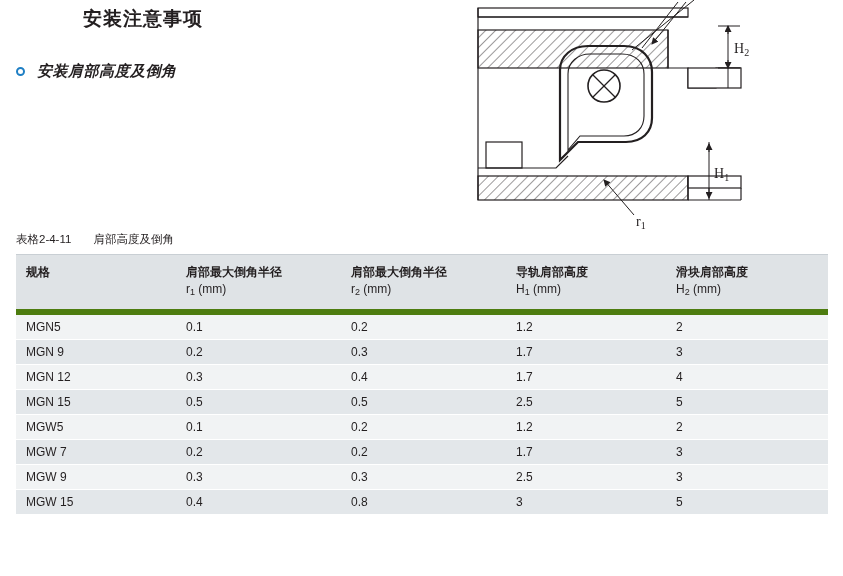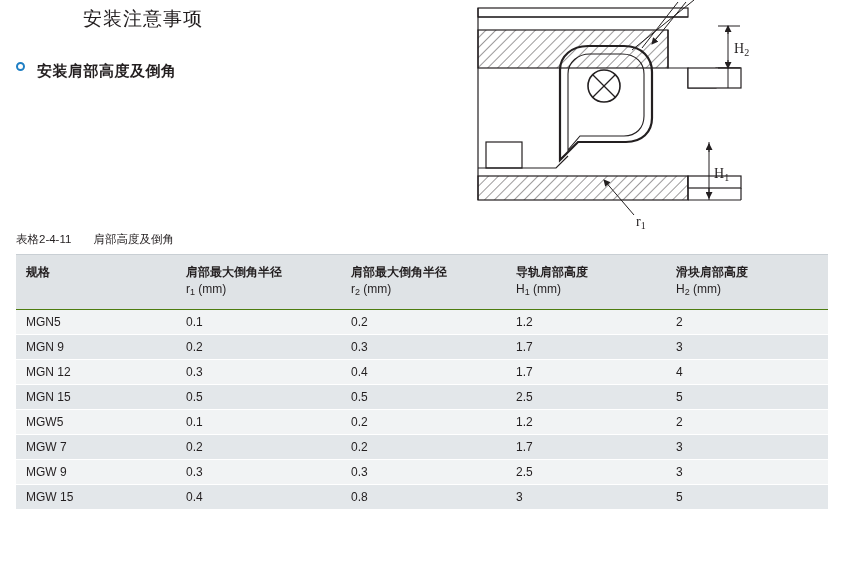--- a/index.html
+++ b/index.html
@@ -13,31 +13,32 @@
     position: relative;
     font-family: "Liberation Sans", sans-serif;
     color: #231f20;
     overflow: hidden;
   }
   .page-title {
     position: absolute;
     left: 83px;
     top: 6px;
     font-size: 19px;
-    font-weight: normal;
+    font-weight: bold;
     letter-spacing: 1px;
     color: #231f20;
   }
   .bullet-row {
     position: absolute;
     left: 16px;
     top: 62px;
     display: flex;
-    align-items: flex-start;
+    align-items: center;
     gap: 12px;
+    font-style: italic;
   }
   .bullet-marker {
     width: 9px;
     height: 9px;
     border: 2px solid #1f7fc4;
     border-radius: 50%;
     box-sizing: border-box;
   }
   .bullet-label {
     font-size: 15px;
@@ -77,21 +78,21 @@
   }
   table.spec th {
     background: #dfe3e6;
     text-align: left;
     font-weight: bold;
     color: #231f20;
     padding: 9px 10px 10px 10px;
     vertical-align: top;
     line-height: 1.45;
     border-top: 1px solid #c9cfd4;
-    border-bottom: 1px solid #4d7c0f;
+    border-bottom: 6px solid #4d7c0f;
   }
   table.spec th .sub {
     font-weight: normal;
   }
   table.spec td {
     padding: 5px 10px;
     color: #231f20;
     border-bottom: 1px solid #ffffff;
   }
   table.spec tbody tr:nth-child(odd) td {

